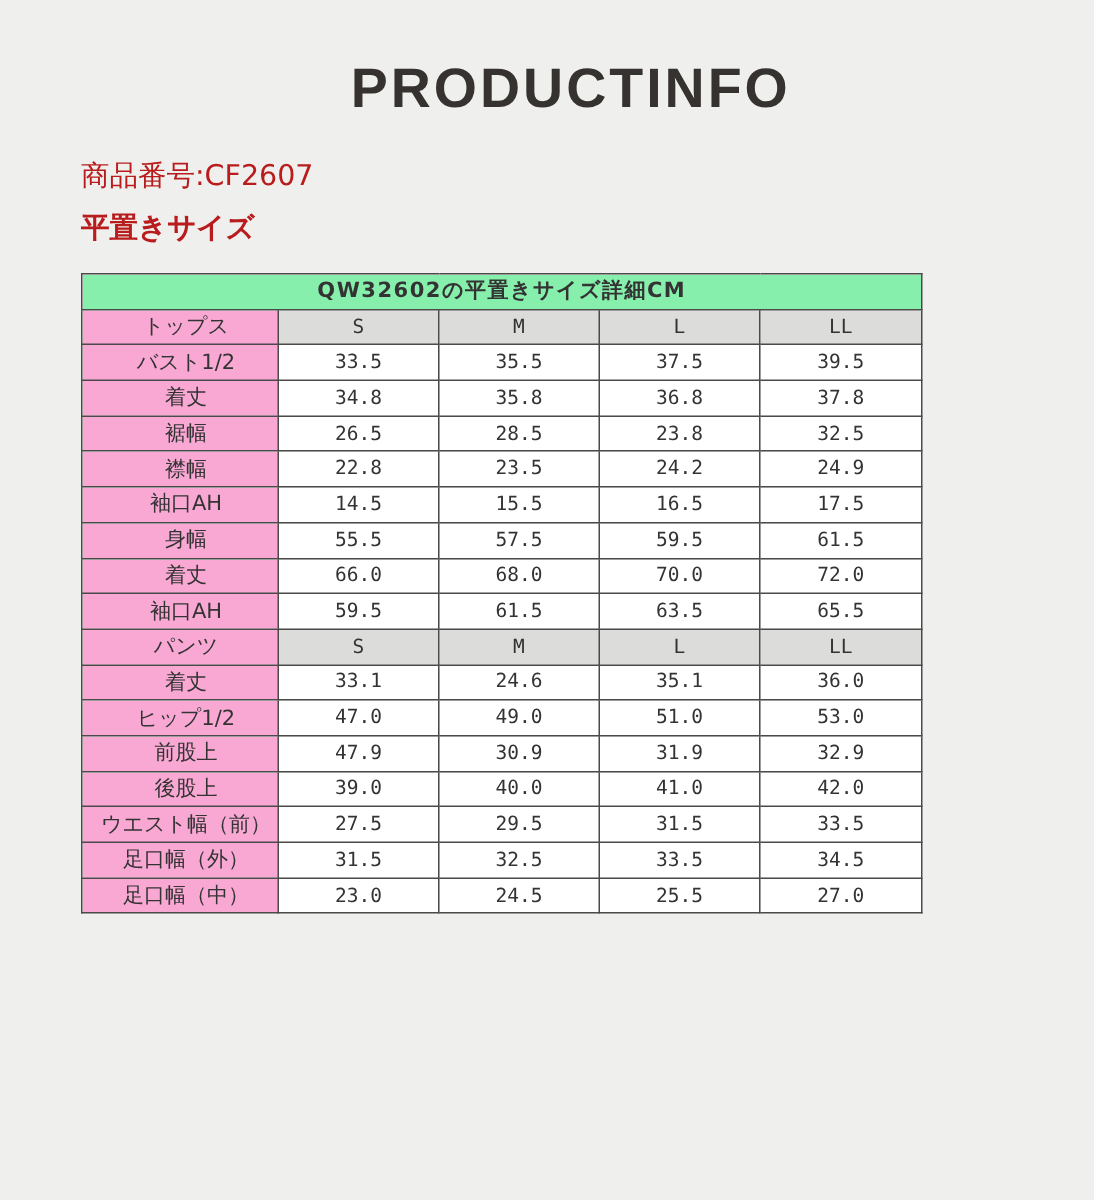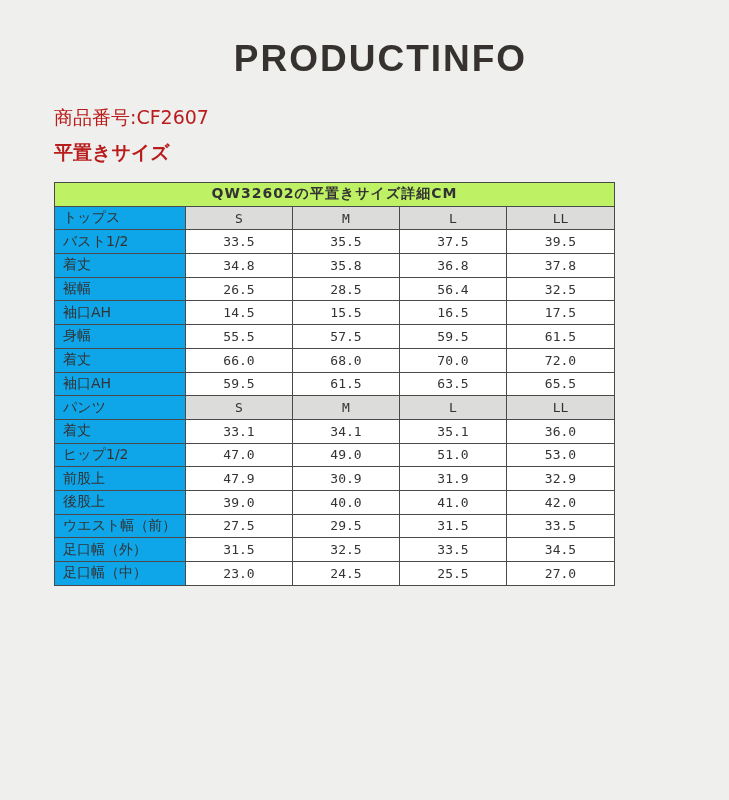--- a/index.html
+++ b/index.html
@@ -50,28 +50,28 @@
     height: 22.7px;
     padding: 0;
     vertical-align: middle;
     text-align: center;
     font-size: 14px;
     color: #333;
     overflow: hidden;
     white-space: nowrap;
   }
   .size-table td.caption {
-    background: #bef264;
+    background: #86efac;
     font-weight: bold;
     font-size: 14px;
     letter-spacing: 1px;
   }
   .size-table td.label {
-    background: #0ea5e9;
-    text-align: left;
+    background: #f9a8d4;
+    text-align: center;
     padding-left: 8px;
   }
   .size-table td.head {
     background: #dcdcdb;
     font-family: "DejaVu Sans Mono", "Liberation Mono", monospace;
     font-size: 13px;
   }
   .size-table td.val {
     background: #ffffff;
     font-family: "DejaVu Sans Mono", "Liberation Mono", monospace;
@@ -116,22 +116,29 @@
           <td class="label">着丈</td>
           <td class="val">34.8</td>
           <td class="val">35.8</td>
           <td class="val">36.8</td>
           <td class="val">37.8</td>
         </tr>
         <tr>
           <td class="label">裾幅</td>
           <td class="val">26.5</td>
           <td class="val">28.5</td>
-          <td class="val">56.4</td>
+          <td class="val">23.8</td>
           <td class="val">32.5</td>
+        </tr>
+        <tr>
+          <td class="label">襟幅</td>
+          <td class="val">22.8</td>
+          <td class="val">23.5</td>
+          <td class="val">24.2</td>
+          <td class="val">24.9</td>
         </tr>
         <tr>
           <td class="label">袖口AH</td>
           <td class="val">14.5</td>
           <td class="val">15.5</td>
           <td class="val">16.5</td>
           <td class="val">17.5</td>
         </tr>
         <tr>
           <td class="label">身幅</td>
@@ -157,21 +164,21 @@
         <tr>
           <td class="label">パンツ</td>
           <td class="head">S</td>
           <td class="head">M</td>
           <td class="head">L</td>
           <td class="head">LL</td>
         </tr>
         <tr>
           <td class="label">着丈</td>
           <td class="val">33.1</td>
-          <td class="val">34.1</td>
+          <td class="val">24.6</td>
           <td class="val">35.1</td>
           <td class="val">36.0</td>
         </tr>
         <tr>
           <td class="label">ヒップ1/2</td>
           <td class="val">47.0</td>
           <td class="val">49.0</td>
           <td class="val">51.0</td>
           <td class="val">53.0</td>
         </tr>

